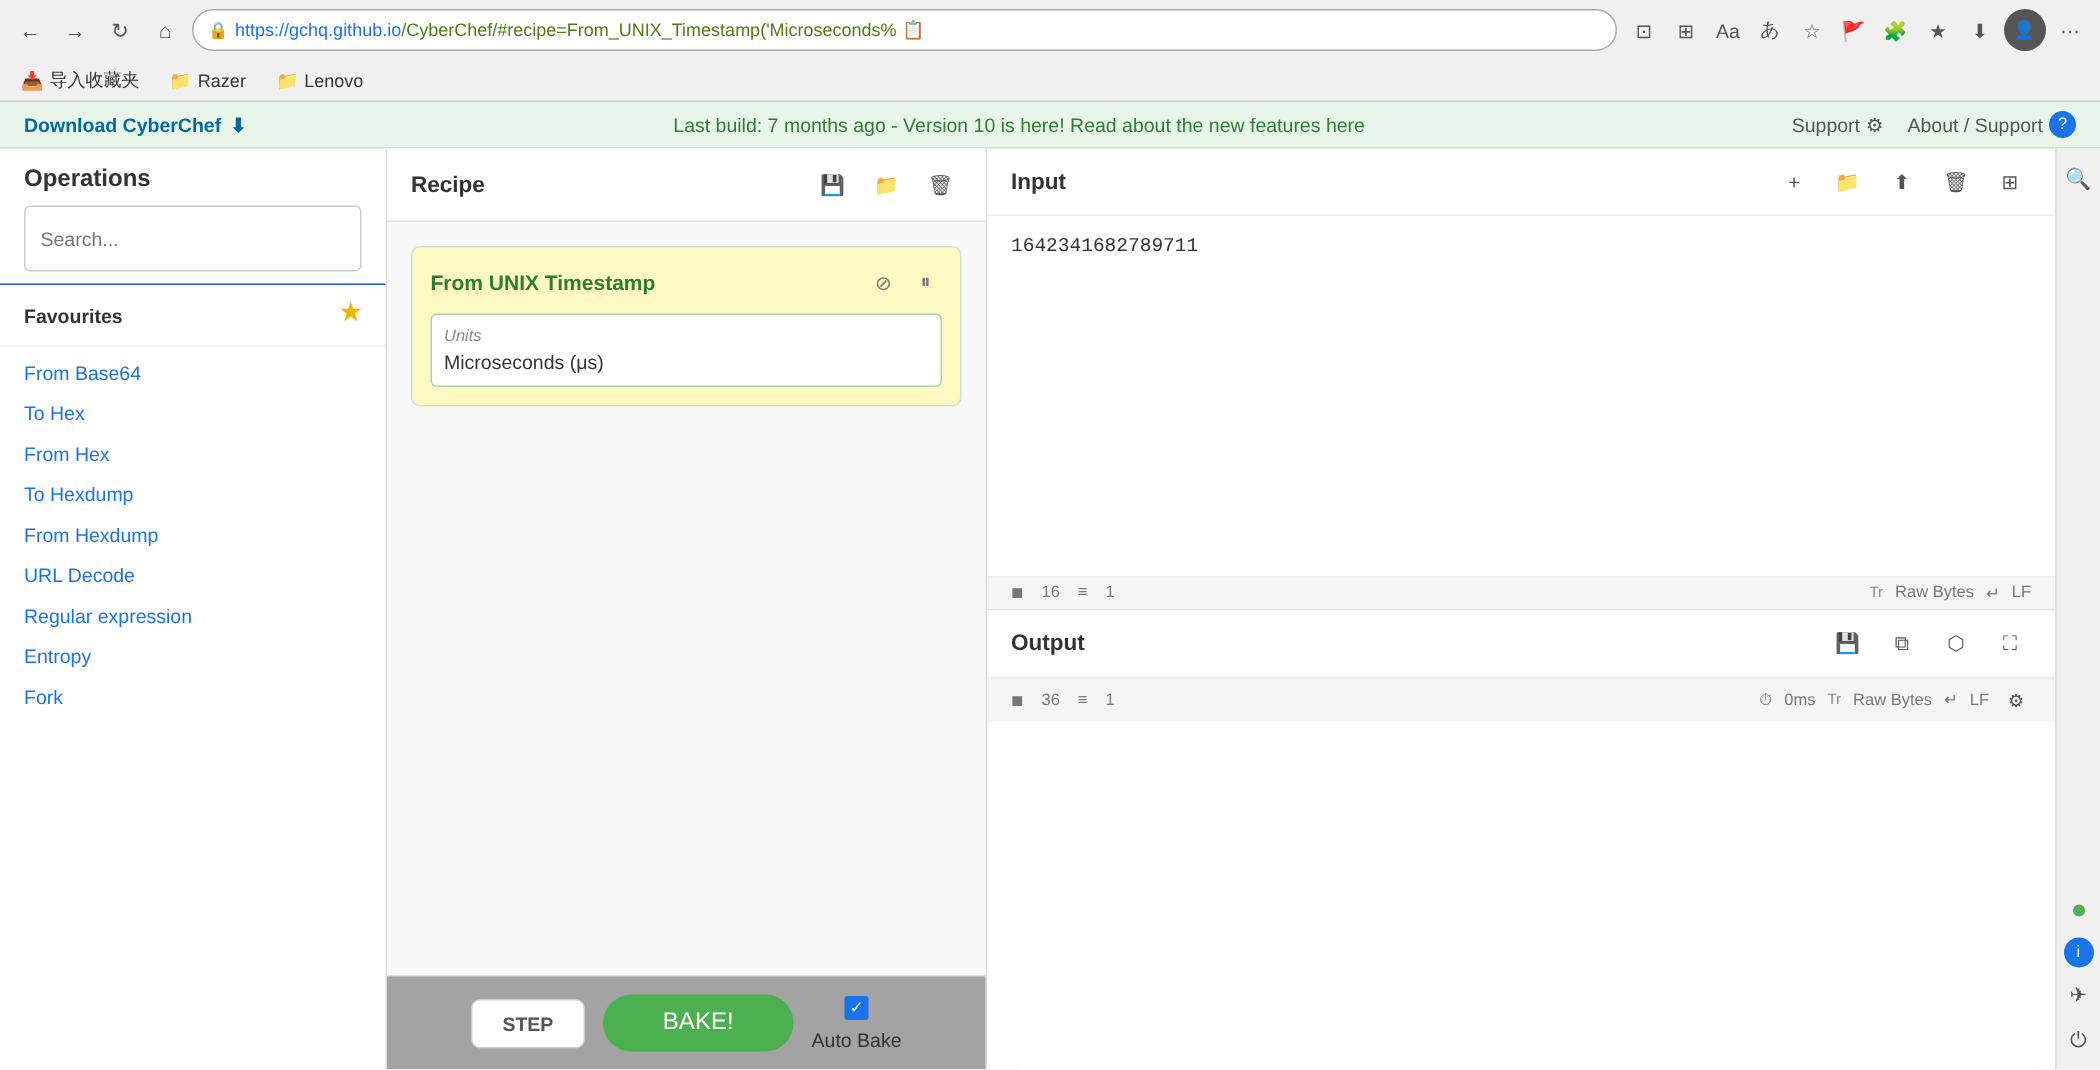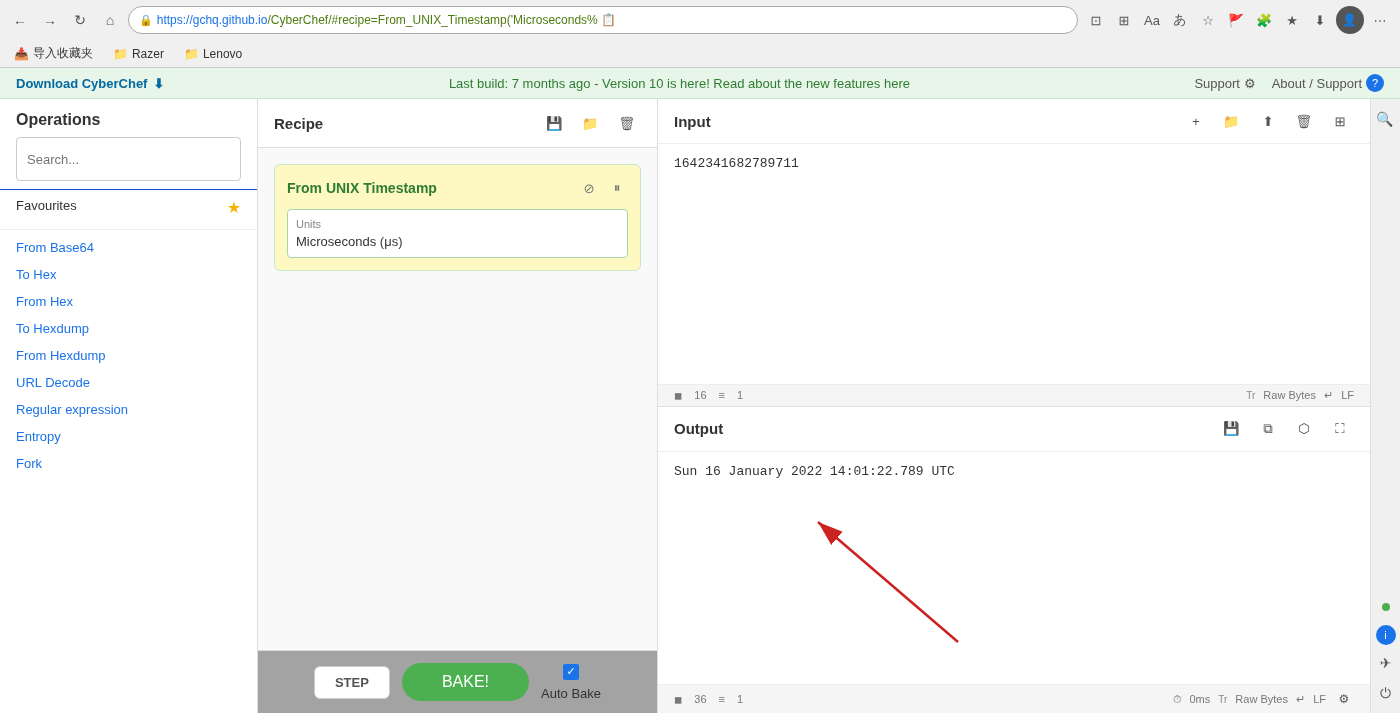--- a/index.html
+++ b/index.html
@@ -27,38 +27,38 @@
     
     .app-body { display: flex; flex: 1; overflow: hidden; }
 
     
     .sidebar { width: 258px; background: white; border-right: 1px solid #ddd; display: flex; flex-direction: column; overflow: hidden; flex-shrink: 0; }
     .sidebar-header { padding: 12px 16px 8px; border-bottom: 1px solid #1d4ed8; }
     .sidebar-title { font-size: 16px; font-weight: 600; color: #333; margin-bottom: 8px; }
     .search-box { width: 100%; height: 44px; border: 1px solid #ccc; border-radius: 4px; padding: 0 10px; font-size: 13px; color: #999; }
     .sidebar-ops { overflow-y: auto; flex: 1; }
     .sidebar-item { padding: 6px 16px; cursor: pointer; color: #1a73e8; font-size: 13px; }
-    .favourites-header { padding: 8px 16px; display: flex; align-items: flex-start; justify-content: space-between; font-weight: 400; color: #333; }
+    .favourites-header { padding: 8px 16px; display: flex; align-items: flex-end; justify-content: space-between; font-weight: 700; color: #333; }
     .star-icon { color: #f4b400; font-size: 16px; }
     .divider { border: none; border-top: 1px solid #eee; margin: 4px 0; }
 
     
     .recipe-panel { width: 400px; background: #f9f9f9; border-right: 1px solid #ddd; display: flex; flex-direction: column; flex-shrink: 0; }
     .recipe-header { display: flex; align-items: center; justify-content: space-between; padding: 10px 16px; border-bottom: 1px solid #ddd; background: white; }
     .recipe-title { font-size: 15px; font-weight: 600; color: #333; }
     .recipe-toolbar { display: flex; gap: 8px; }
     .recipe-btn { width: 28px; height: 28px; border: none; background: none; cursor: pointer; color: #555; display: flex; align-items: center; justify-content: center; border-radius: 4px; }
     .recipe-content { flex: 1; padding: 16px; overflow-y: auto; }
     .recipe-op { background: #fef9c3; border: 1px solid #c8e6c9; border-radius: 6px; padding: 12px; }
     .recipe-op-header { display: flex; align-items: center; justify-content: space-between; margin-bottom: 10px; }
     .recipe-op-title { color: #2e7d32; font-weight: 600; font-size: 14px; }
     .recipe-op-controls { display: flex; gap: 6px; }
     .op-ctrl-btn { width: 22px; height: 22px; border: none; background: none; cursor: pointer; color: #777; display: flex; align-items: center; justify-content: center; }
     .recipe-op-field { border: 1px solid #a5d6a7; border-radius: 4px; background: white; padding: 8px; }
-    .field-label { font-size: 11px; color: #888; margin-bottom: 4px; }
+    .field-label { font-size: 11px; color: #888; margin-bottom: 4px; font-style: italic; }
     .field-value { font-size: 13px; color: #333; }
     .recipe-footer { padding: 12px 16px; border-top: 1px solid #ddd; background: #a3a3a3; display: flex; align-items: center; gap: 12px; justify-content: center; }
     .step-btn { padding: 8px 20px; border: 1px solid #ccc; background: white; border-radius: 6px; cursor: pointer; font-size: 13px; font-weight: 600; color: #555; }
     .bake-btn { padding: 10px 40px; background: #4caf50; color: white; border: none; border-radius: 24px; cursor: pointer; font-size: 16px; font-weight: 400; }
     .auto-bake { display: flex; align-items: center; gap: 6px; font-size: 13px; color: #333; flex-direction: column; }
     .checkbox-checked { width: 16px; height: 16px; background: #1a73e8; border-radius: 2px; display: flex; align-items: center; justify-content: center; color: white; font-size: 11px; cursor: pointer; }
 
     
     .main-area { flex: 1; display: flex; flex-direction: column; overflow: hidden; }
 
@@ -265,32 +265,20 @@
     <div class="output-panel">
       <div class="panel-header">
         <span class="panel-title">Output</span>
         <div class="panel-toolbar">
           <button class="panel-btn" title="Save">💾</button>
           <button class="panel-btn" title="Copy">⧉</button>
           <button class="panel-btn" title="Replace input">⬡</button>
           <button class="panel-btn" title="Expand">⛶</button>
         </div>
       </div>
-      <div class="output-content">
-        <span>Sun 16 January 2022 14:01:22.789 UTC</span>
-        
-        <svg class="red-arrow" width="200" height="160" viewBox="0 0 200 160">
-          <defs>
-            <marker id="arrowhead" markerWidth="10" markerHeight="7" refX="10" refY="3.5" orient="auto">
-              <polygon points="0 0, 10 3.5, 0 7" fill="#cc2222"></polygon>
-            </marker>
-          </defs>
-          <line x1="180" y1="150" x2="40" y2="30" stroke="#cc2222" stroke-width="2.5" marker-end="url(#arrowhead)"></line>
-        </svg>
-      </div>
       <div class="panel-footer">
         <div class="panel-footer-left">
           <span style="font-size:10px;">◼</span>
           <span>36</span>
           <span>≡</span>
           <span>1</span>
         </div>
         <div class="panel-footer-right">
           <span>⏱</span>
           <span>0ms</span>

